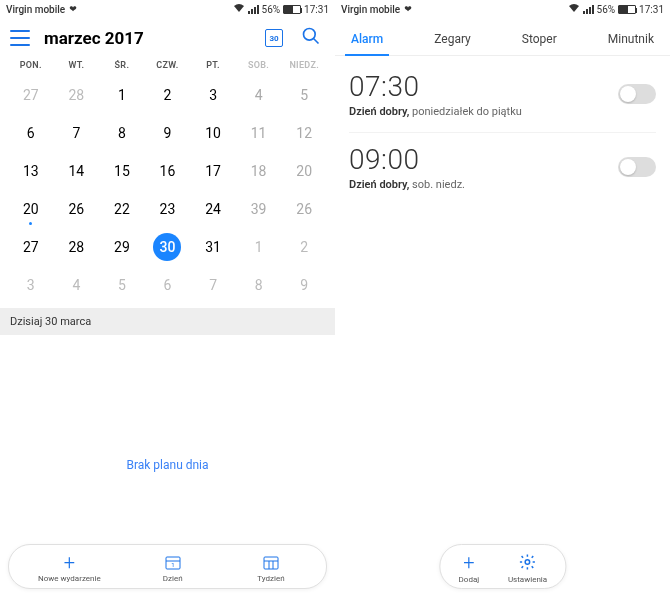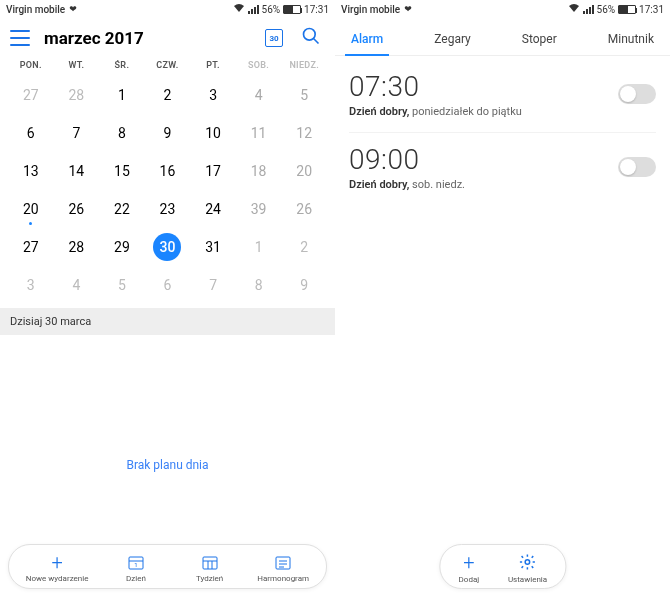--- a/index.html
+++ b/index.html
@@ -288,31 +288,20 @@
           <div class="ib">
             <svg width="16" height="16" viewBox="0 0 16 16" fill="none" stroke="currentColor">
               <rect x="1" y="3" width="14" height="12" rx="1"></rect>
               <line x1="1" y1="7" x2="15" y2="7"></line>
               <line x1="6" y1="7" x2="6" y2="15"></line>
               <line x1="10" y1="7" x2="10" y2="15"></line>
             </svg>
           </div>
           <span style="text-align: center; line-height: 1.1;">Tydzień</span>
         </div>
-        <div class="cal-bottom-item">
-          <div class="ib">
-            <svg width="16" height="16" viewBox="0 0 16 16" fill="none" stroke="currentColor">
-              <rect x="1" y="3" width="14" height="12" rx="1"></rect>
-              <line x1="4" y1="7" x2="12" y2="7"></line>
-              <line x1="4" y1="10" x2="12" y2="10"></line>
-              <line x1="4" y1="13" x2="9" y2="13"></line>
-            </svg>
-          </div>
-          <span style="text-align: center; line-height: 1.1;">Harmonogram</span>
-        </div>
       </div>
   </div>
 
   <div class="screen">
     <div class="statusbar">
       <div class="sb-left">
           <span>Virgin mobile</span>
           <span class="heart-icon">❤</span>
         </div>
       <div class="sb-right">

